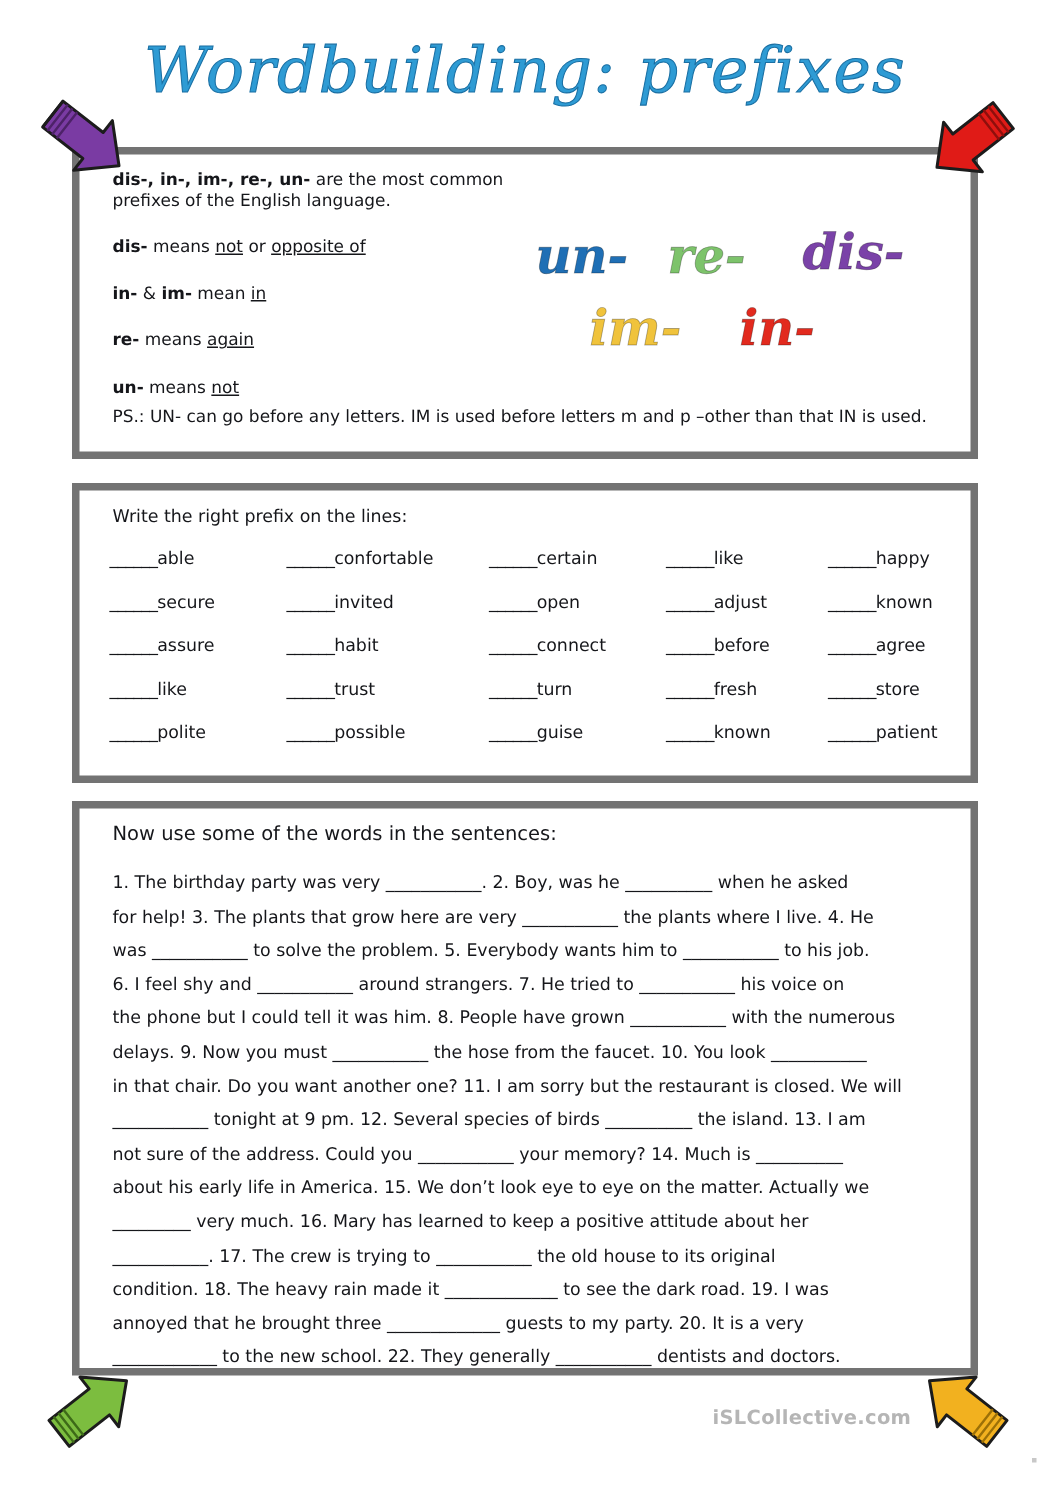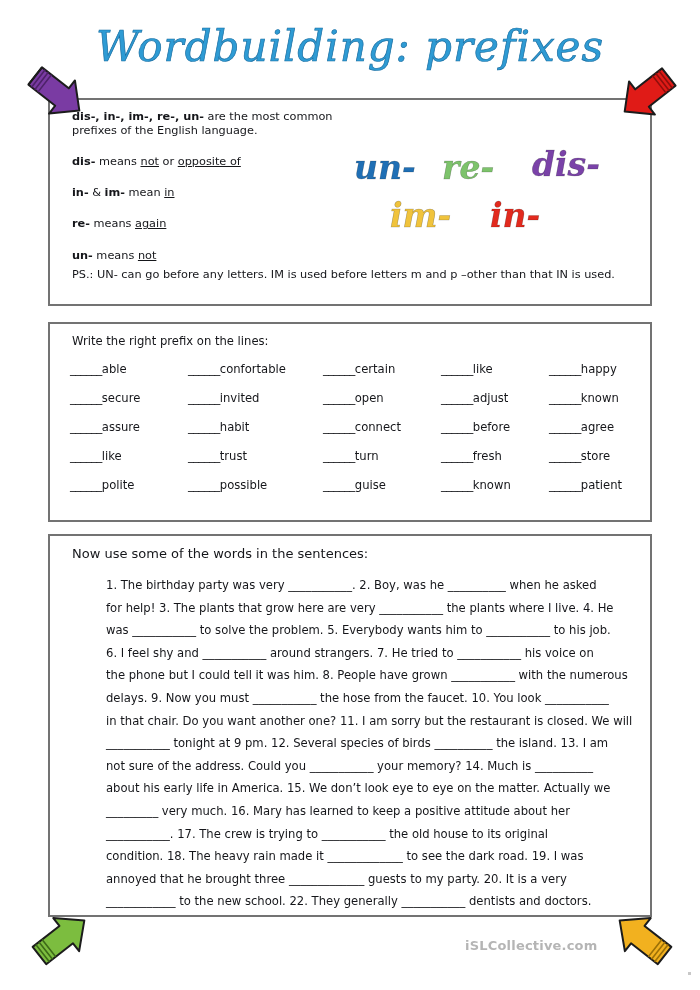--- a/index.html
+++ b/index.html
@@ -35,21 +35,21 @@
     font-weight: 400;
     color: #2e9bd4;
     letter-spacing: 1px;
     -webkit-text-stroke: 0.7px #1a6fa3;
     white-space: nowrap;
   }
 
   
   .box {
     position: absolute;
-    border: 2px solid #737373;
+    border: 5px solid #737373;
     background: #ffffff;
     box-sizing: border-box;
   }
   #explain-box { left: 48px;  top: 98px;  width: 604px; height: 208px; }
   #fill-box    { left: 48px;  top: 322px; width: 604px; height: 200px; }
   #sent-box    { left: 48px;  top: 534px; width: 604px; height: 383px; }
 
   
   .rules {
     position: absolute;
@@ -141,31 +141,30 @@
   }
   .sentences {
     position: absolute;
     left: 22px;
     top: 38px;
     width: 560px;
     font-size: 11.6px;
     line-height: 1.95;
     color: #15161a;
     text-align: left;
-    margin-left: 34px;
   }
   .sentences .ln { white-space: nowrap; }
 
   
   .arrow { position: absolute; }
 
   
   .watermark {
     position: absolute;
-    left: 465px;
+    left: 475px;
     top: 938px;
     font-size: 13px;
     font-weight: 700;
     color: #b5b5b5;
     font-family: "DejaVu Sans", sans-serif;
     letter-spacing: 0.2px;
   }
   .corner-dot {
     position: absolute;
     left: 688px;

